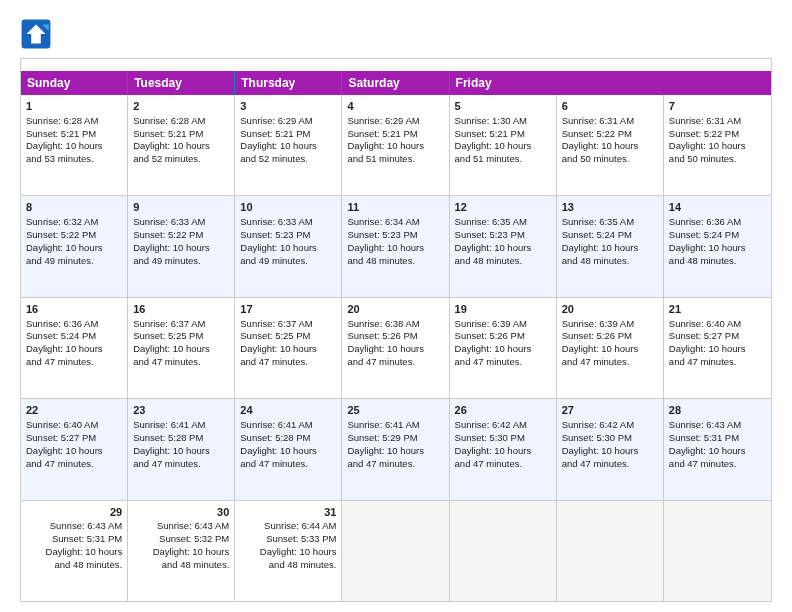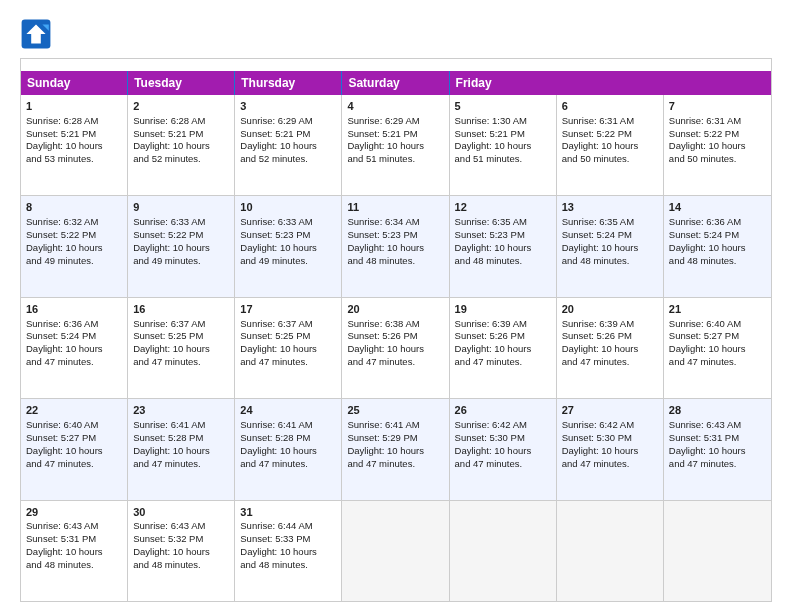--- a/index.html
+++ b/index.html
@@ -76,21 +76,21 @@
       flex: 1;
       display: flex;
       flex-direction: column;
     }
     .cal-row {
       display: grid;
       grid-template-columns: repeat(7, 1fr);
       flex: 1;
       border-bottom: 1px solid #ccc;
     }
-    .cal-row:last-child { border-bottom: none; }
+    .cal-row:last-child { border-bottom: none; text-align: right; }
     .cal-cell {
       padding: 4px 5px;
       border-right: 1px solid #ccc;
       font-size: 9.5px;
       line-height: 1.35;
       color: #222;
       vertical-align: top;
       background: #fff;
     }
     .cal-cell:last-child { border-right: none; }

